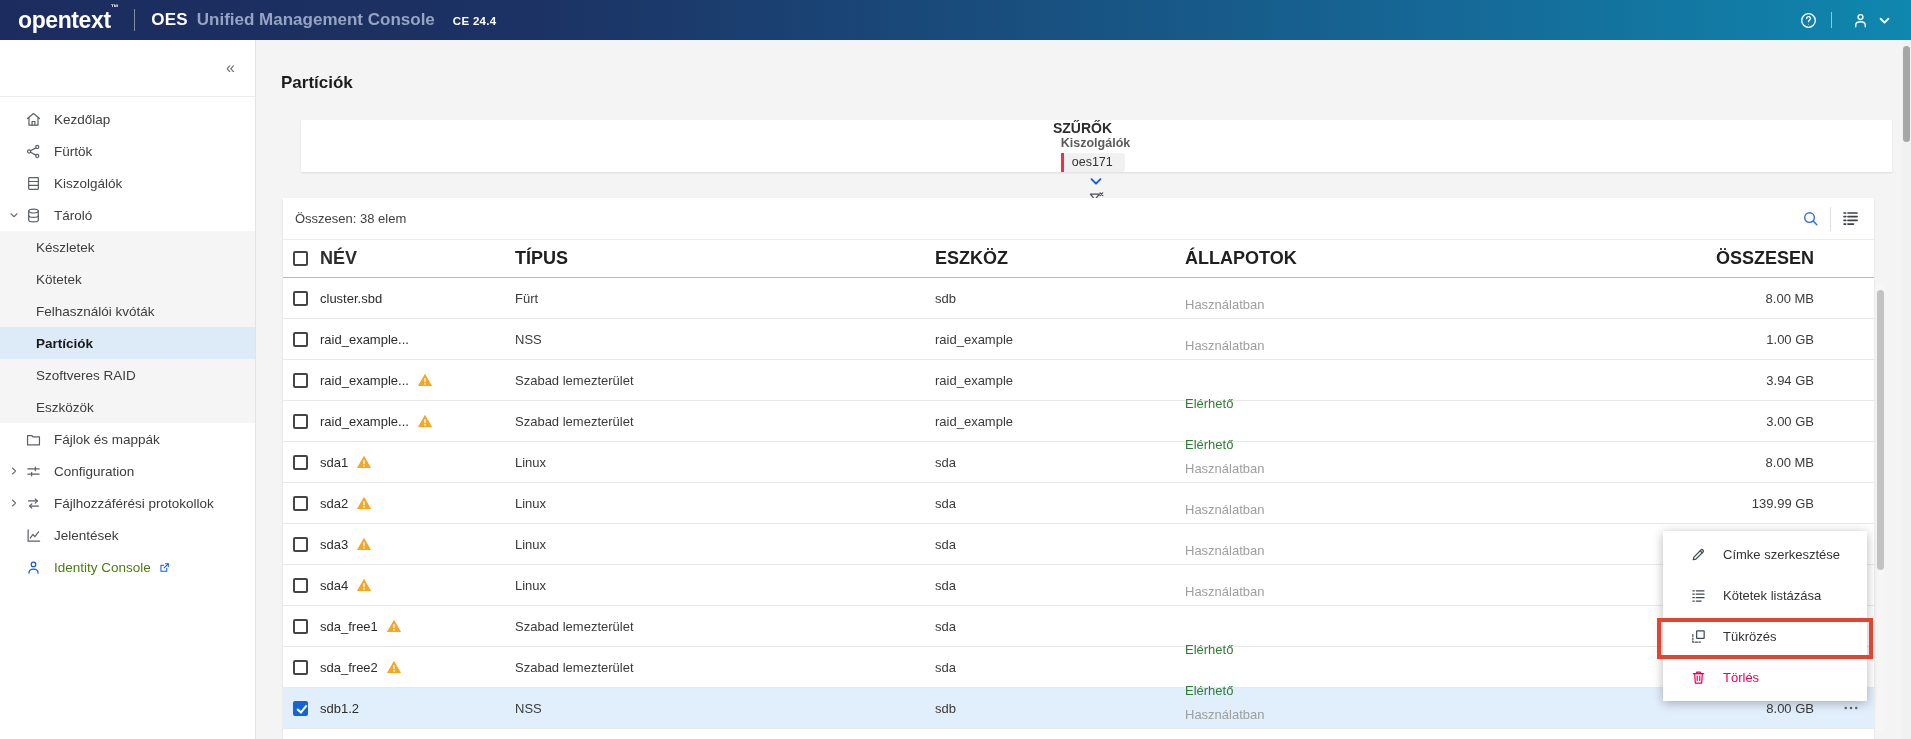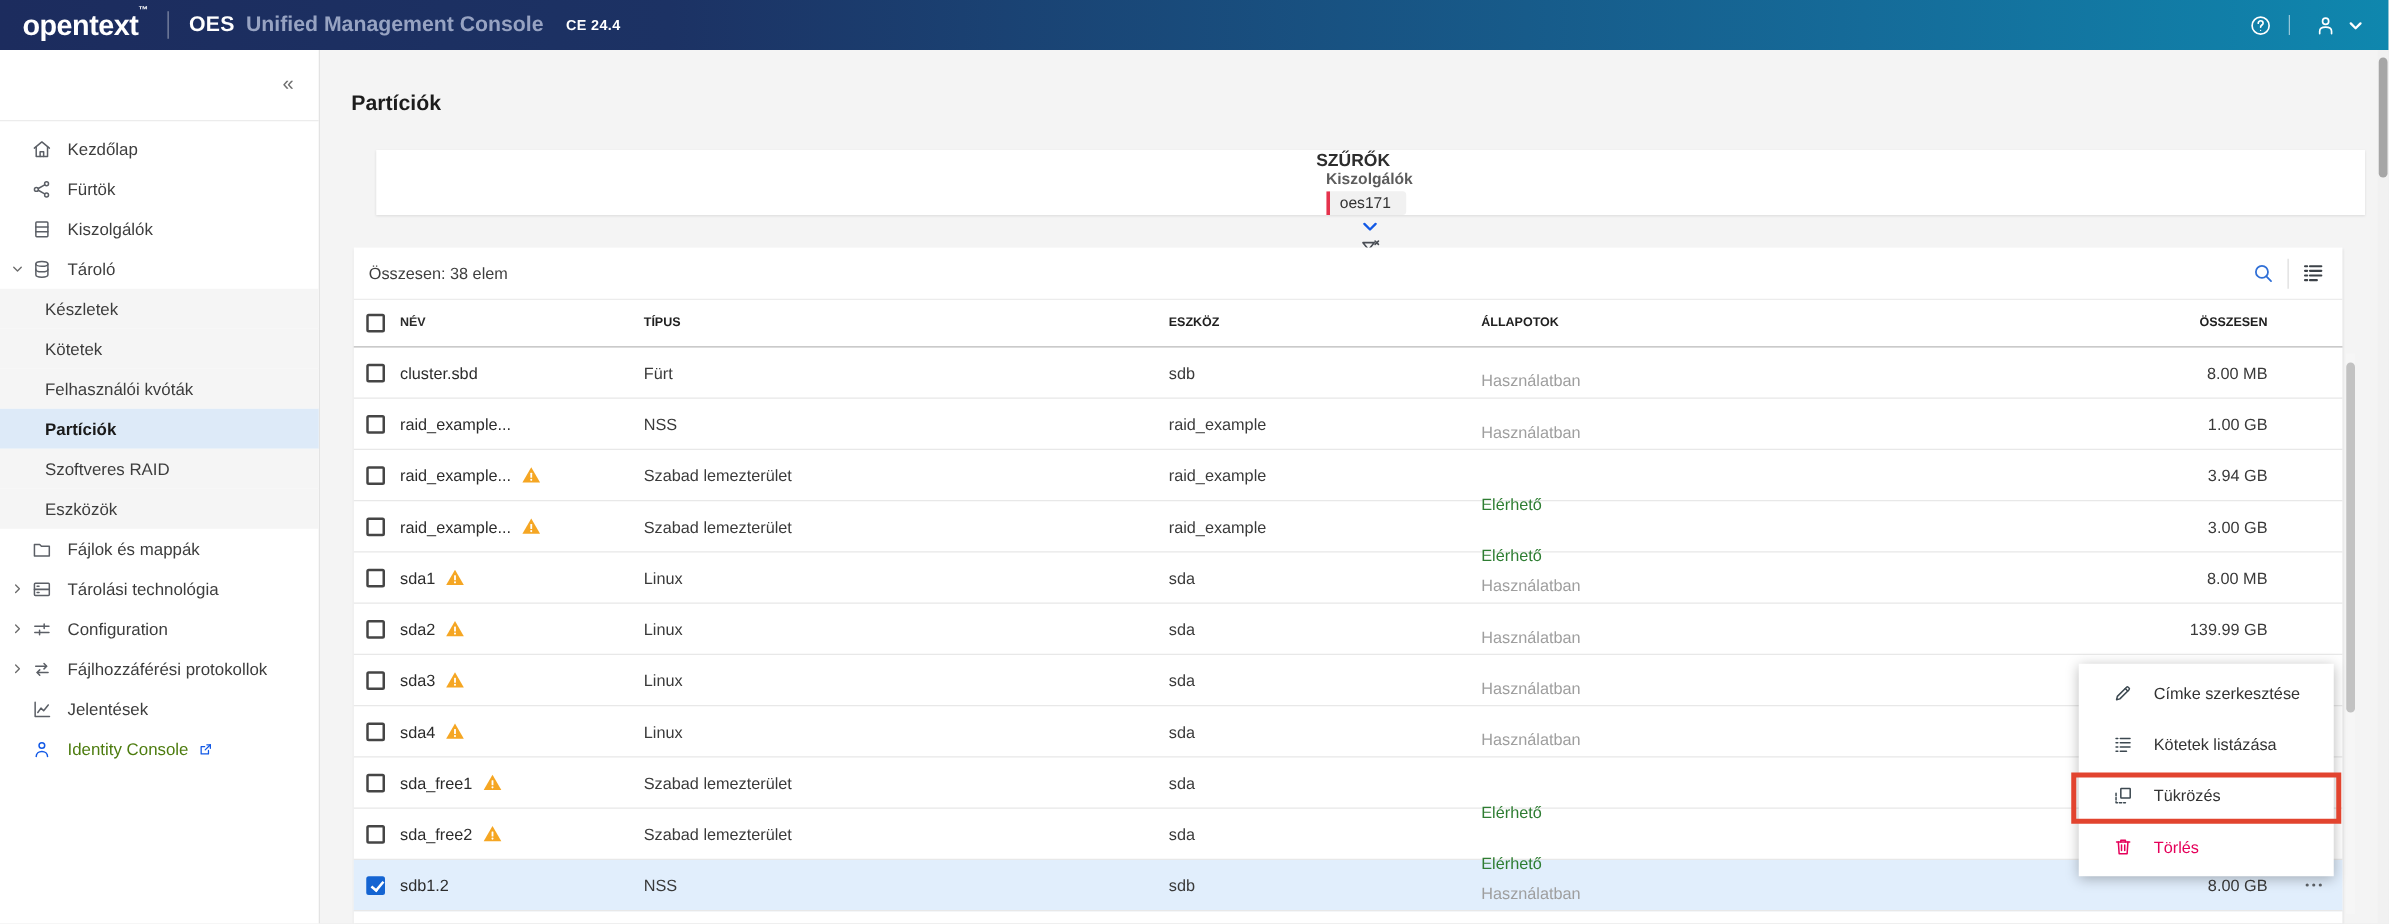--- a/index.html
+++ b/index.html
@@ -65,21 +65,21 @@
   .table-card{position:absolute;left:283px;top:198px;width:1591px;height:541px;background:#fff;
               box-shadow:0 1px 2px rgba(0,0,0,.10);box-sizing:border-box;}
   .tbl-toolbar{height:42px;display:flex;align-items:center;padding:0 14px 0 12px;
                border-bottom:1px solid #ececec;box-sizing:border-box;}
   .summary{font-size:13px;color:#3f3f3f;}
   .tbl-toolbar .spacer{flex:1;}
   .tb-search{color:#2f6fd6;display:inline-flex;cursor:pointer;}
   .tb-list{color:#3c4248;display:inline-flex;cursor:pointer;}
 
   .t-row{display:flex;align-items:center;padding:0 14px 0 10px;box-sizing:border-box;}
-  .t-head{height:38px;border-bottom:1px solid #b9b9b9;font-size:10px;font-weight:700;color:#202020;}
+  .t-head{height:38px;border-bottom:1px solid #b9b9b9;font-size:18px;font-weight:700;color:#202020;}
   .t-body .t-row{height:41px;border-bottom:1px solid #e8e8e8;font-size:13px;color:#3a3a3a;}
   .t-body .t-row.selected{background:#e1eefc;}
   .c-check{flex:0 0 27px;display:flex;align-items:center;}
   .c-name{flex:0 0 195px;display:flex;align-items:center;gap:8px;color:#2c2c2c;}
   .c-type{flex:0 0 420px;}
   .c-device{flex:0 0 250px;}
   .c-status{flex:0 0 280px;}
   .c-status.used{color:#9e9e9e;margin-top:12px;}
   .c-status.available{color:#2e7d32;margin-top:47px;}
   .c-total{flex:1;text-align:right;}
@@ -215,35 +215,20 @@
           <span>Eszközök</span>
         </div>
         <div class="sb-item">
           <span class="chev"></span>
           <span class="ic ">
             <svg viewBox="0 0 24 24" width="17" height="17" fill="none" stroke="currentColor" stroke-width="1.7" stroke-linecap="round" stroke-linejoin="round">
               <path d="M3.6 6.4v13.2h16.8V8.4h-8.9l-2-2z"></path>
             </svg>
           </span>
           <span>Fájlok és mappák</span>
-        </div>
-        <div class="sb-item">
-          <span class="chev">
-            <svg viewBox="0 0 24 24" width="12" height="12" fill="none" stroke="currentColor" stroke-width="2.2" stroke-linecap="round" stroke-linejoin="round">
-              <path d="M9 6l6 6-6 6"></path>
-            </svg>
-          </span>
-          <span class="ic ">
-            <svg viewBox="0 0 24 24" width="17" height="17" fill="none" stroke="currentColor" stroke-width="1.7" stroke-linecap="round" stroke-linejoin="round">
-              <rect x="3.6" y="5.2" width="16.8" height="13.6" rx="1"></rect>
-              <path d="M3.6 12h16.8"></path>
-              <path d="M6.6 8.6h2.2M6.6 15.4h2.2"></path>
-            </svg>
-          </span>
-          <span>Tárolási technológia</span>
         </div>
         <div class="sb-item">
           <span class="chev">
             <svg viewBox="0 0 24 24" width="12" height="12" fill="none" stroke="currentColor" stroke-width="2.2" stroke-linecap="round" stroke-linejoin="round">
               <path d="M9 6l6 6-6 6"></path>
             </svg>
           </span>
           <span class="ic ">
             <svg viewBox="0 0 24 24" width="17" height="17" fill="none" stroke="currentColor" stroke-width="1.7" stroke-linecap="round" stroke-linejoin="round">
               <path d="M4 8.4h16M4 15.6h16"></path>

